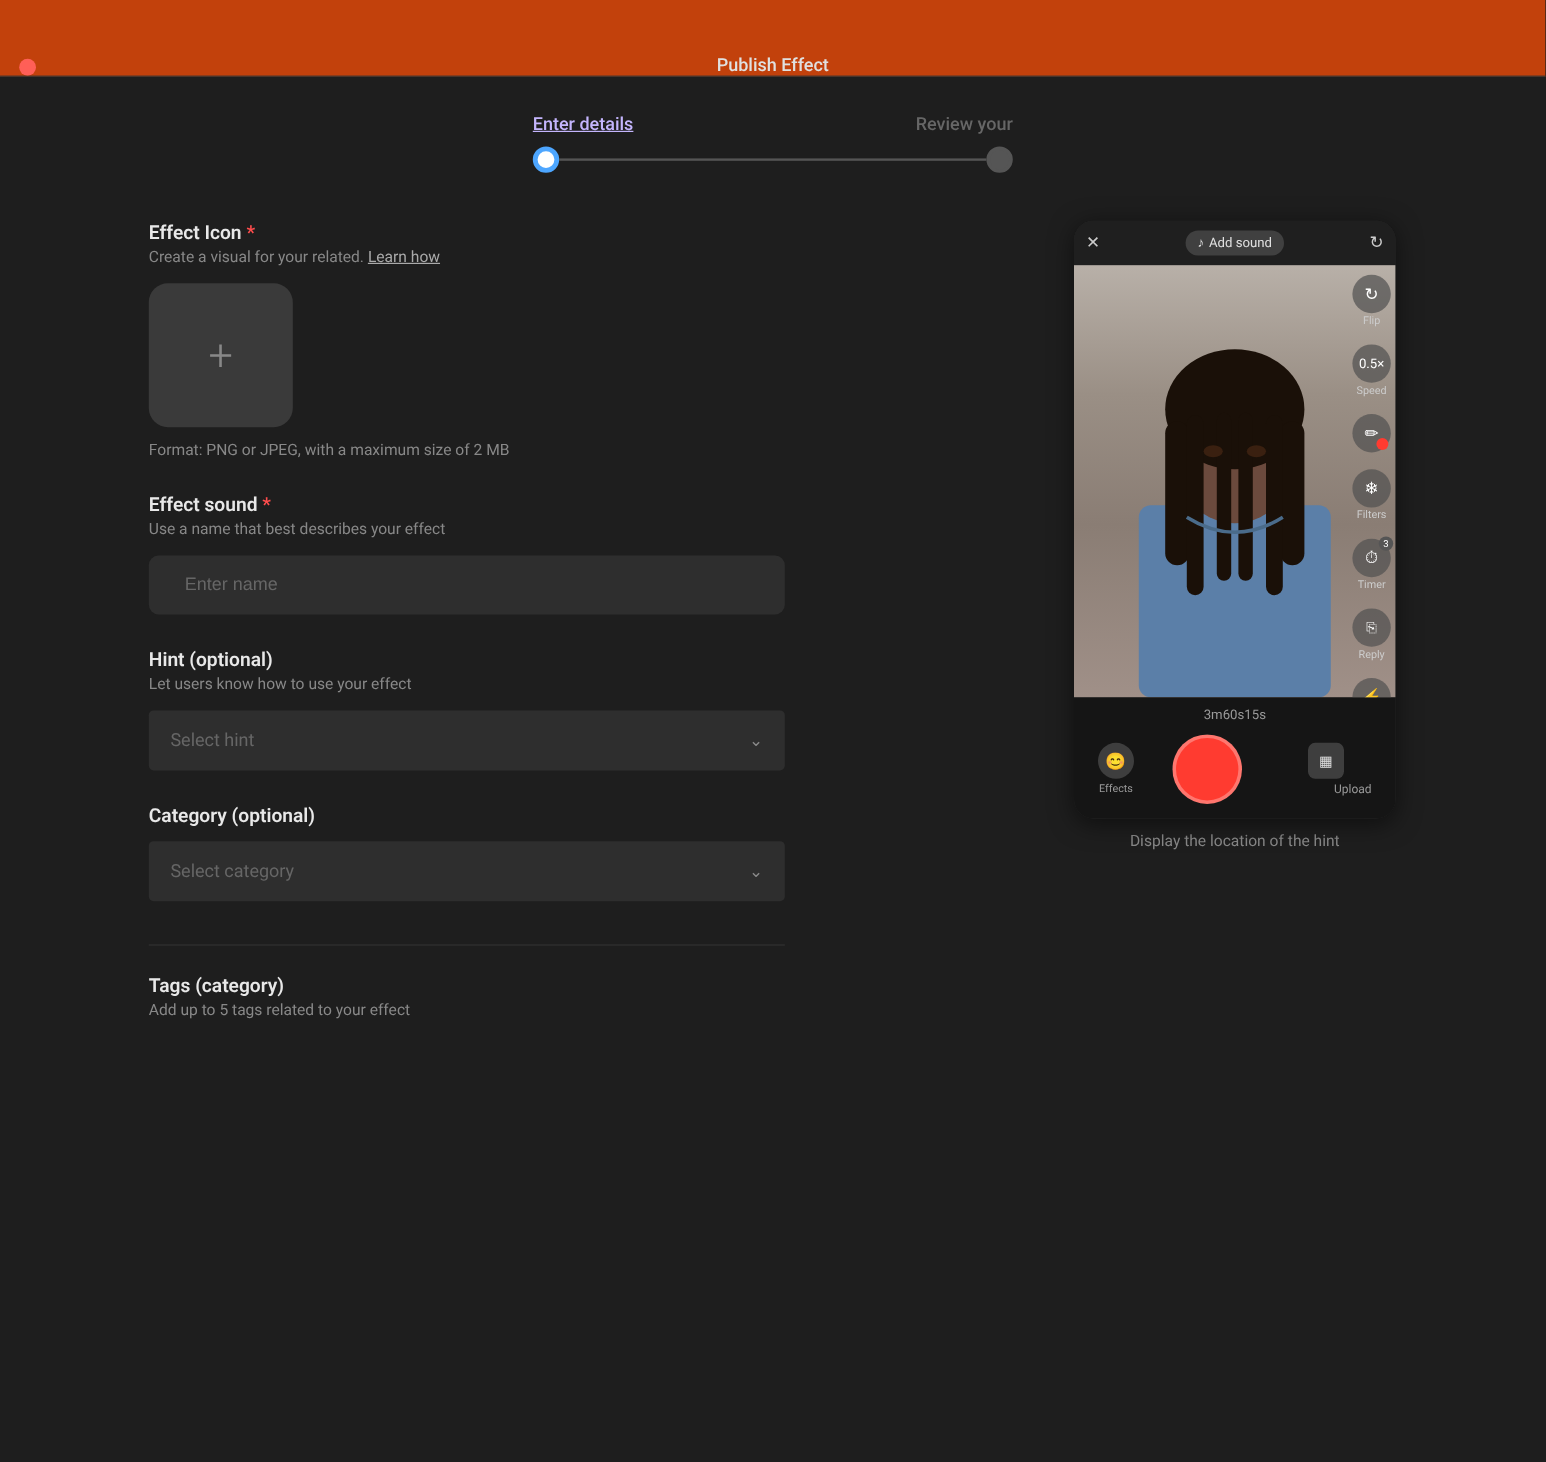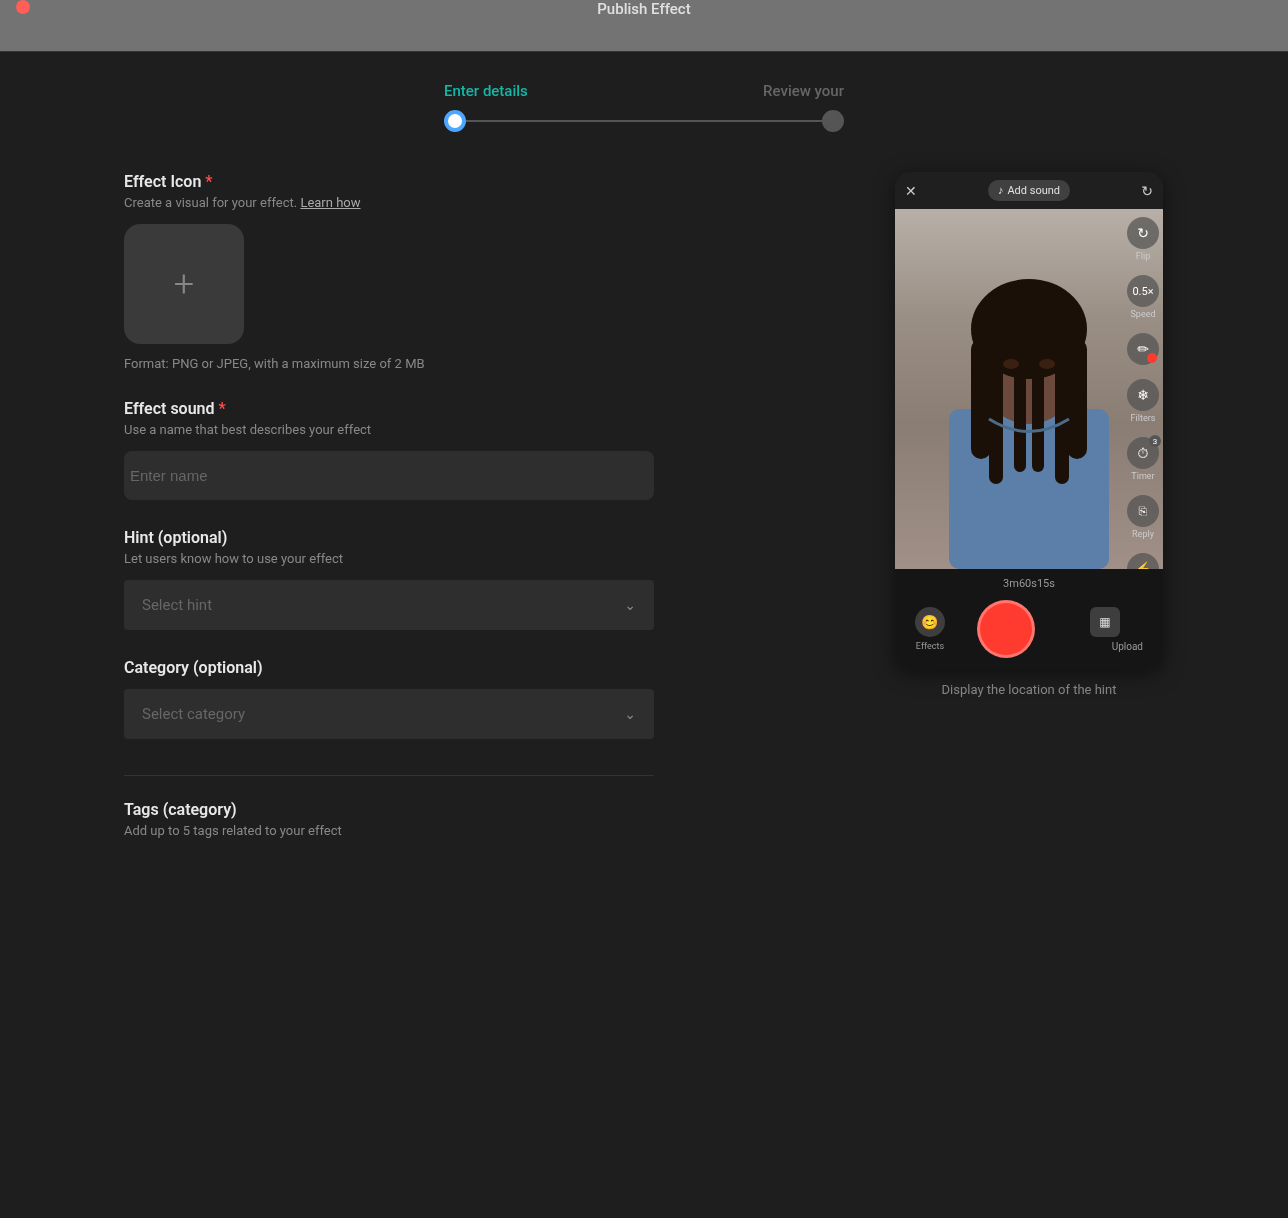--- a/index.html
+++ b/index.html
@@ -9,24 +9,24 @@
       color: #e0e0e0;
       font-family: -apple-system, BlinkMacSystemFont, 'Segoe UI', Roboto, sans-serif;
       width: 1288px;
       min-height: 1218px;
       position: relative;
       overflow-x: hidden;
     }
 
     
     .top-bar {
-      background-color: #737373;
-      height: 52px;
-      display: flex;
-      align-items: flex-start;
+      background-color: #c2410c;
+      height: 64px;
+      display: flex;
+      align-items: flex-end;
       justify-content: center;
       position: relative;
       border-bottom: 1px solid #333;
     }
 
     .close-btn {
       position: absolute;
       left: 16px;
       width: 14px;
       height: 14px;
@@ -64,21 +64,22 @@
       justify-content: space-between;
       margin-bottom: 10px;
     }
 
     .step-label {
       font-size: 15px;
       font-weight: 500;
     }
 
     .step-label.active {
-      color: #14b8a6;
+      color: #c4b5fd;
+      text-decoration: underline;
     }
 
     .step-label.inactive {
       color: #666;
     }
 
     .steps-track {
       display: flex;
       align-items: center;
       width: 100%;
@@ -179,21 +180,21 @@
       color: #888;
     }
 
     
     .text-input {
       width: 100%;
       max-width: 530px;
       background: #2e2e2e;
       border: none;
       border-radius: 8px;
-      padding: 16px 6px;
+      padding: 16px 30px;
       color: #666;
       font-size: 15px;
       outline: none;
     }
 
     .text-input::placeholder {
       color: #666;
     }
 
     
@@ -452,21 +453,21 @@
   <div class="form-preview-row">
 
     <div class="form-left">
 
       <div class="section">
         <div class="section-title">
           <span>Effect Icon</span>
           <span class="required-star">*</span>
         </div>
         <div class="section-subtitle">
-          <span>Create a visual for your effect.</span>
+          <span>Create a visual for your related.</span>
           <a href="#">Learn how</a>
         </div>
         <div class="icon-upload-box">
           <span class="plus-icon">+</span>
         </div>
         <div class="format-hint">Format: PNG or JPEG, with a maximum size of 2 MB</div>
       </div>
 
       <div class="section">
         <div class="section-title">

